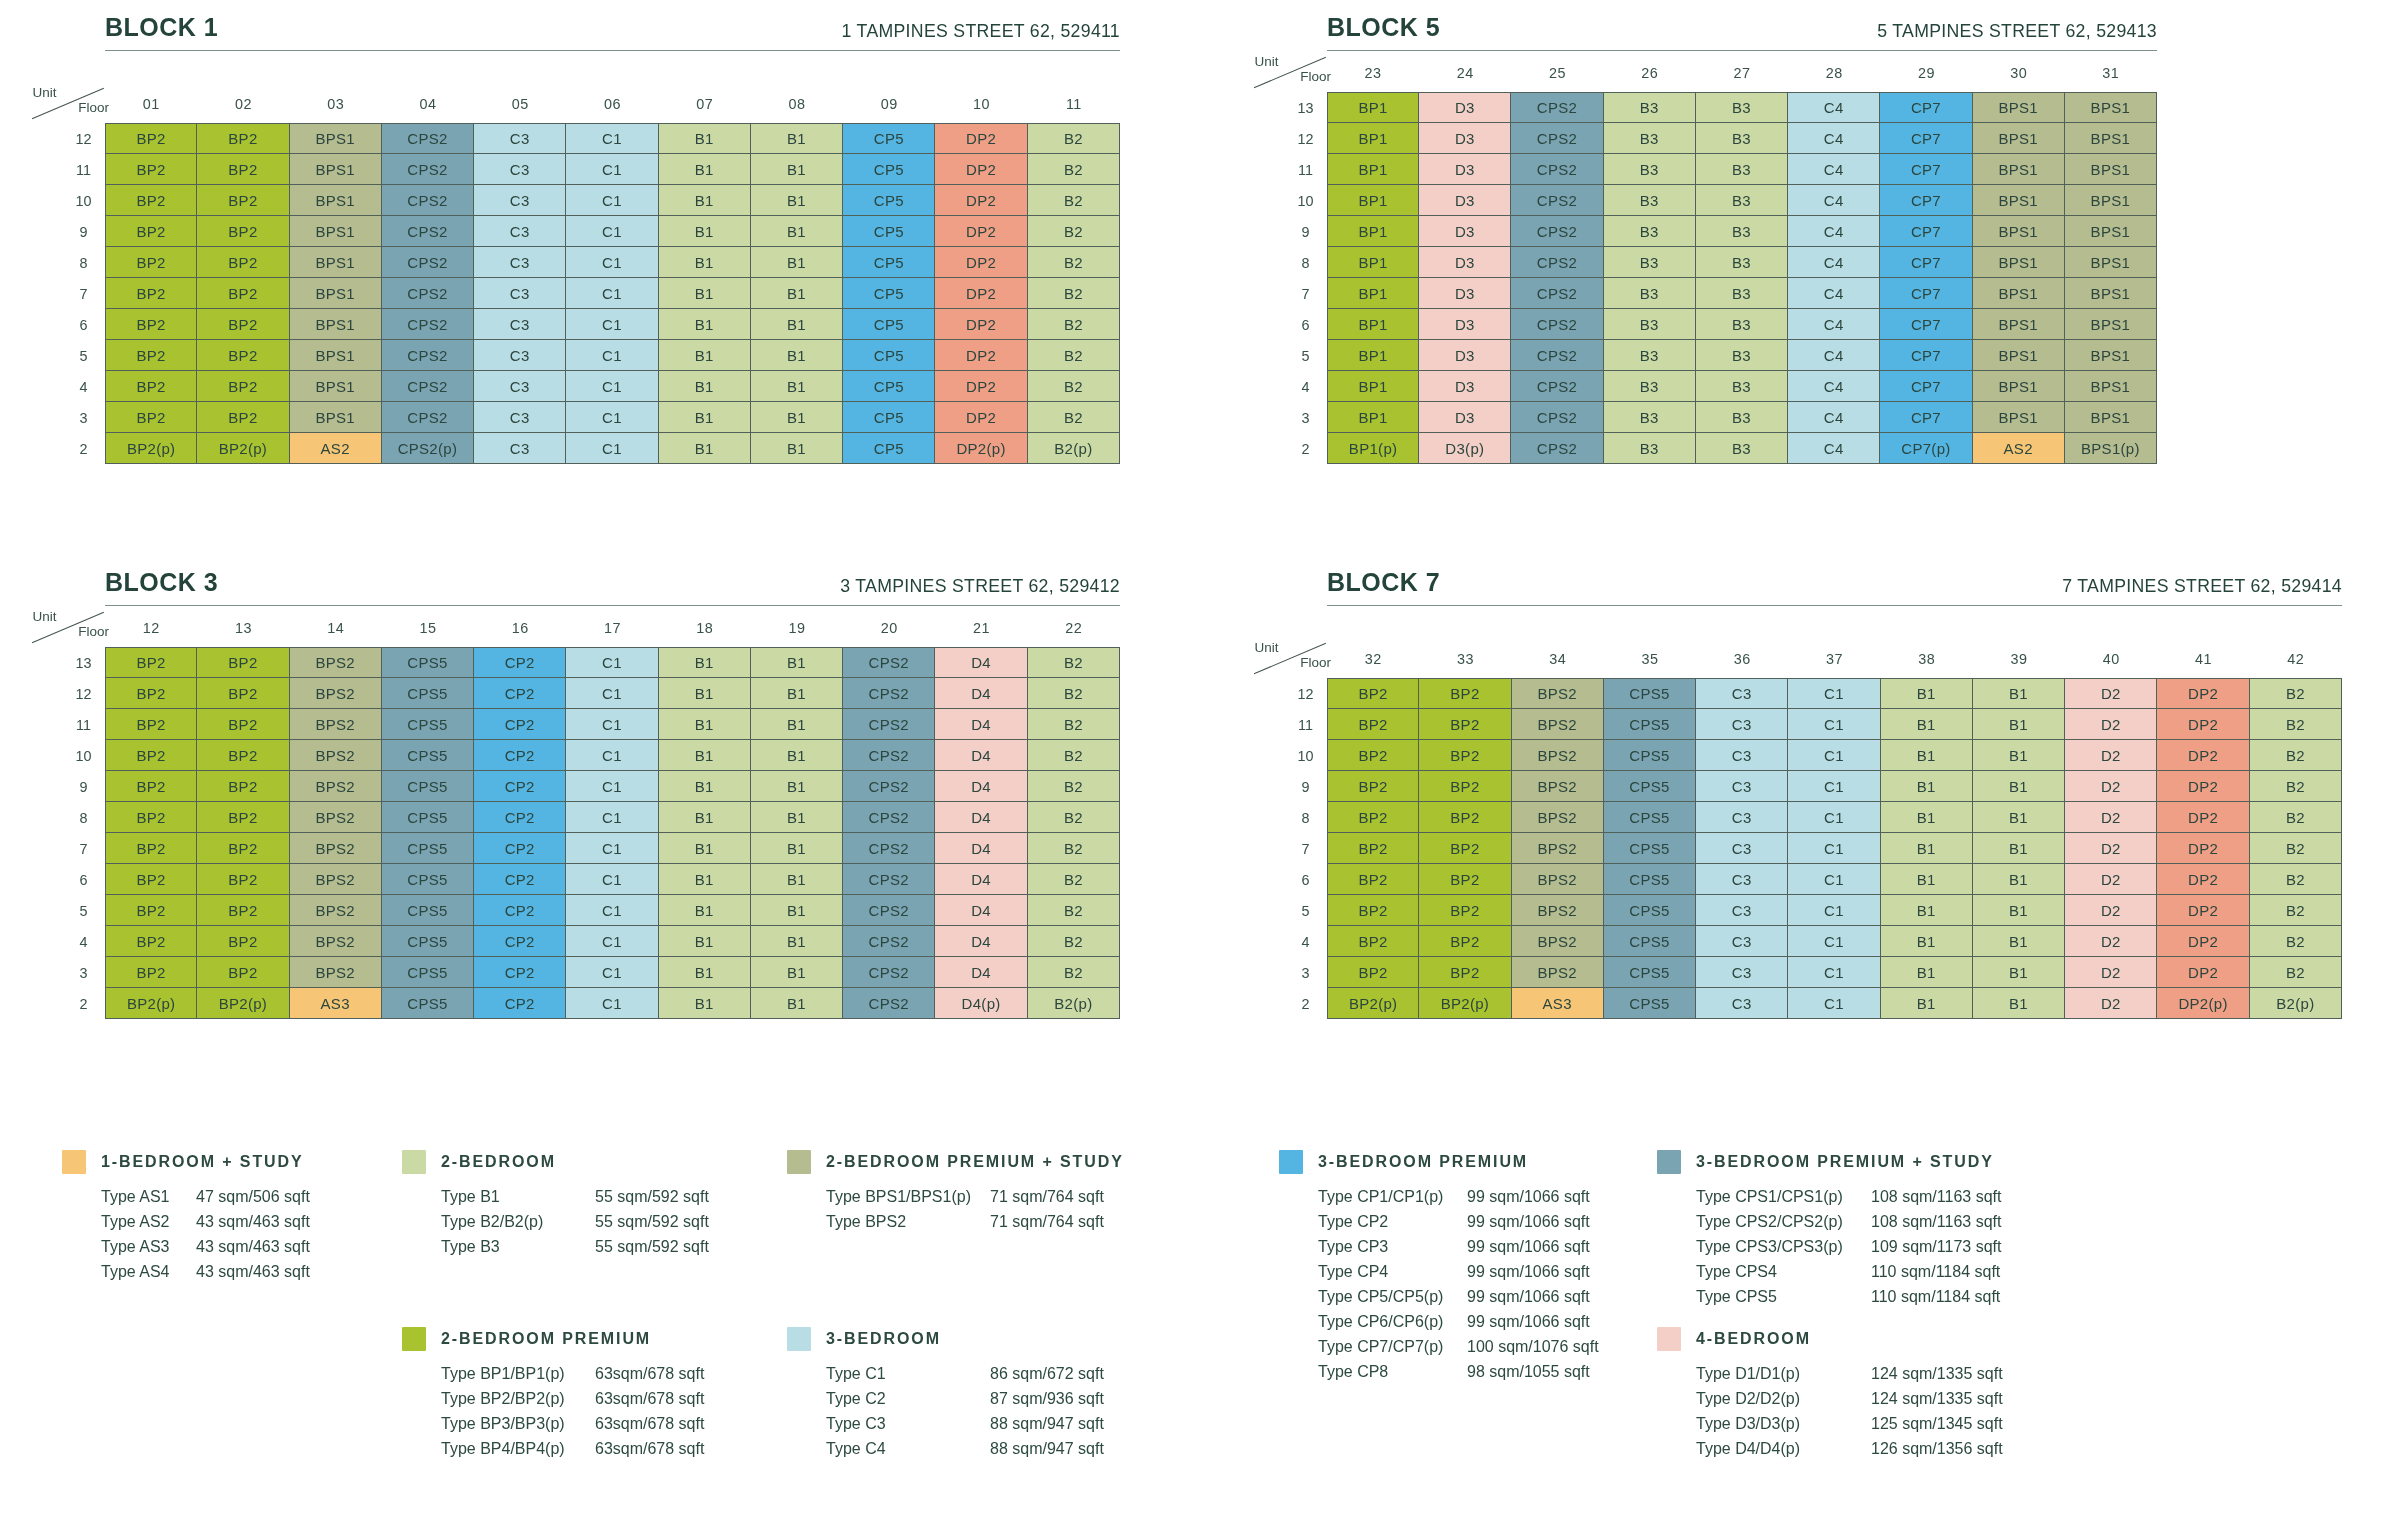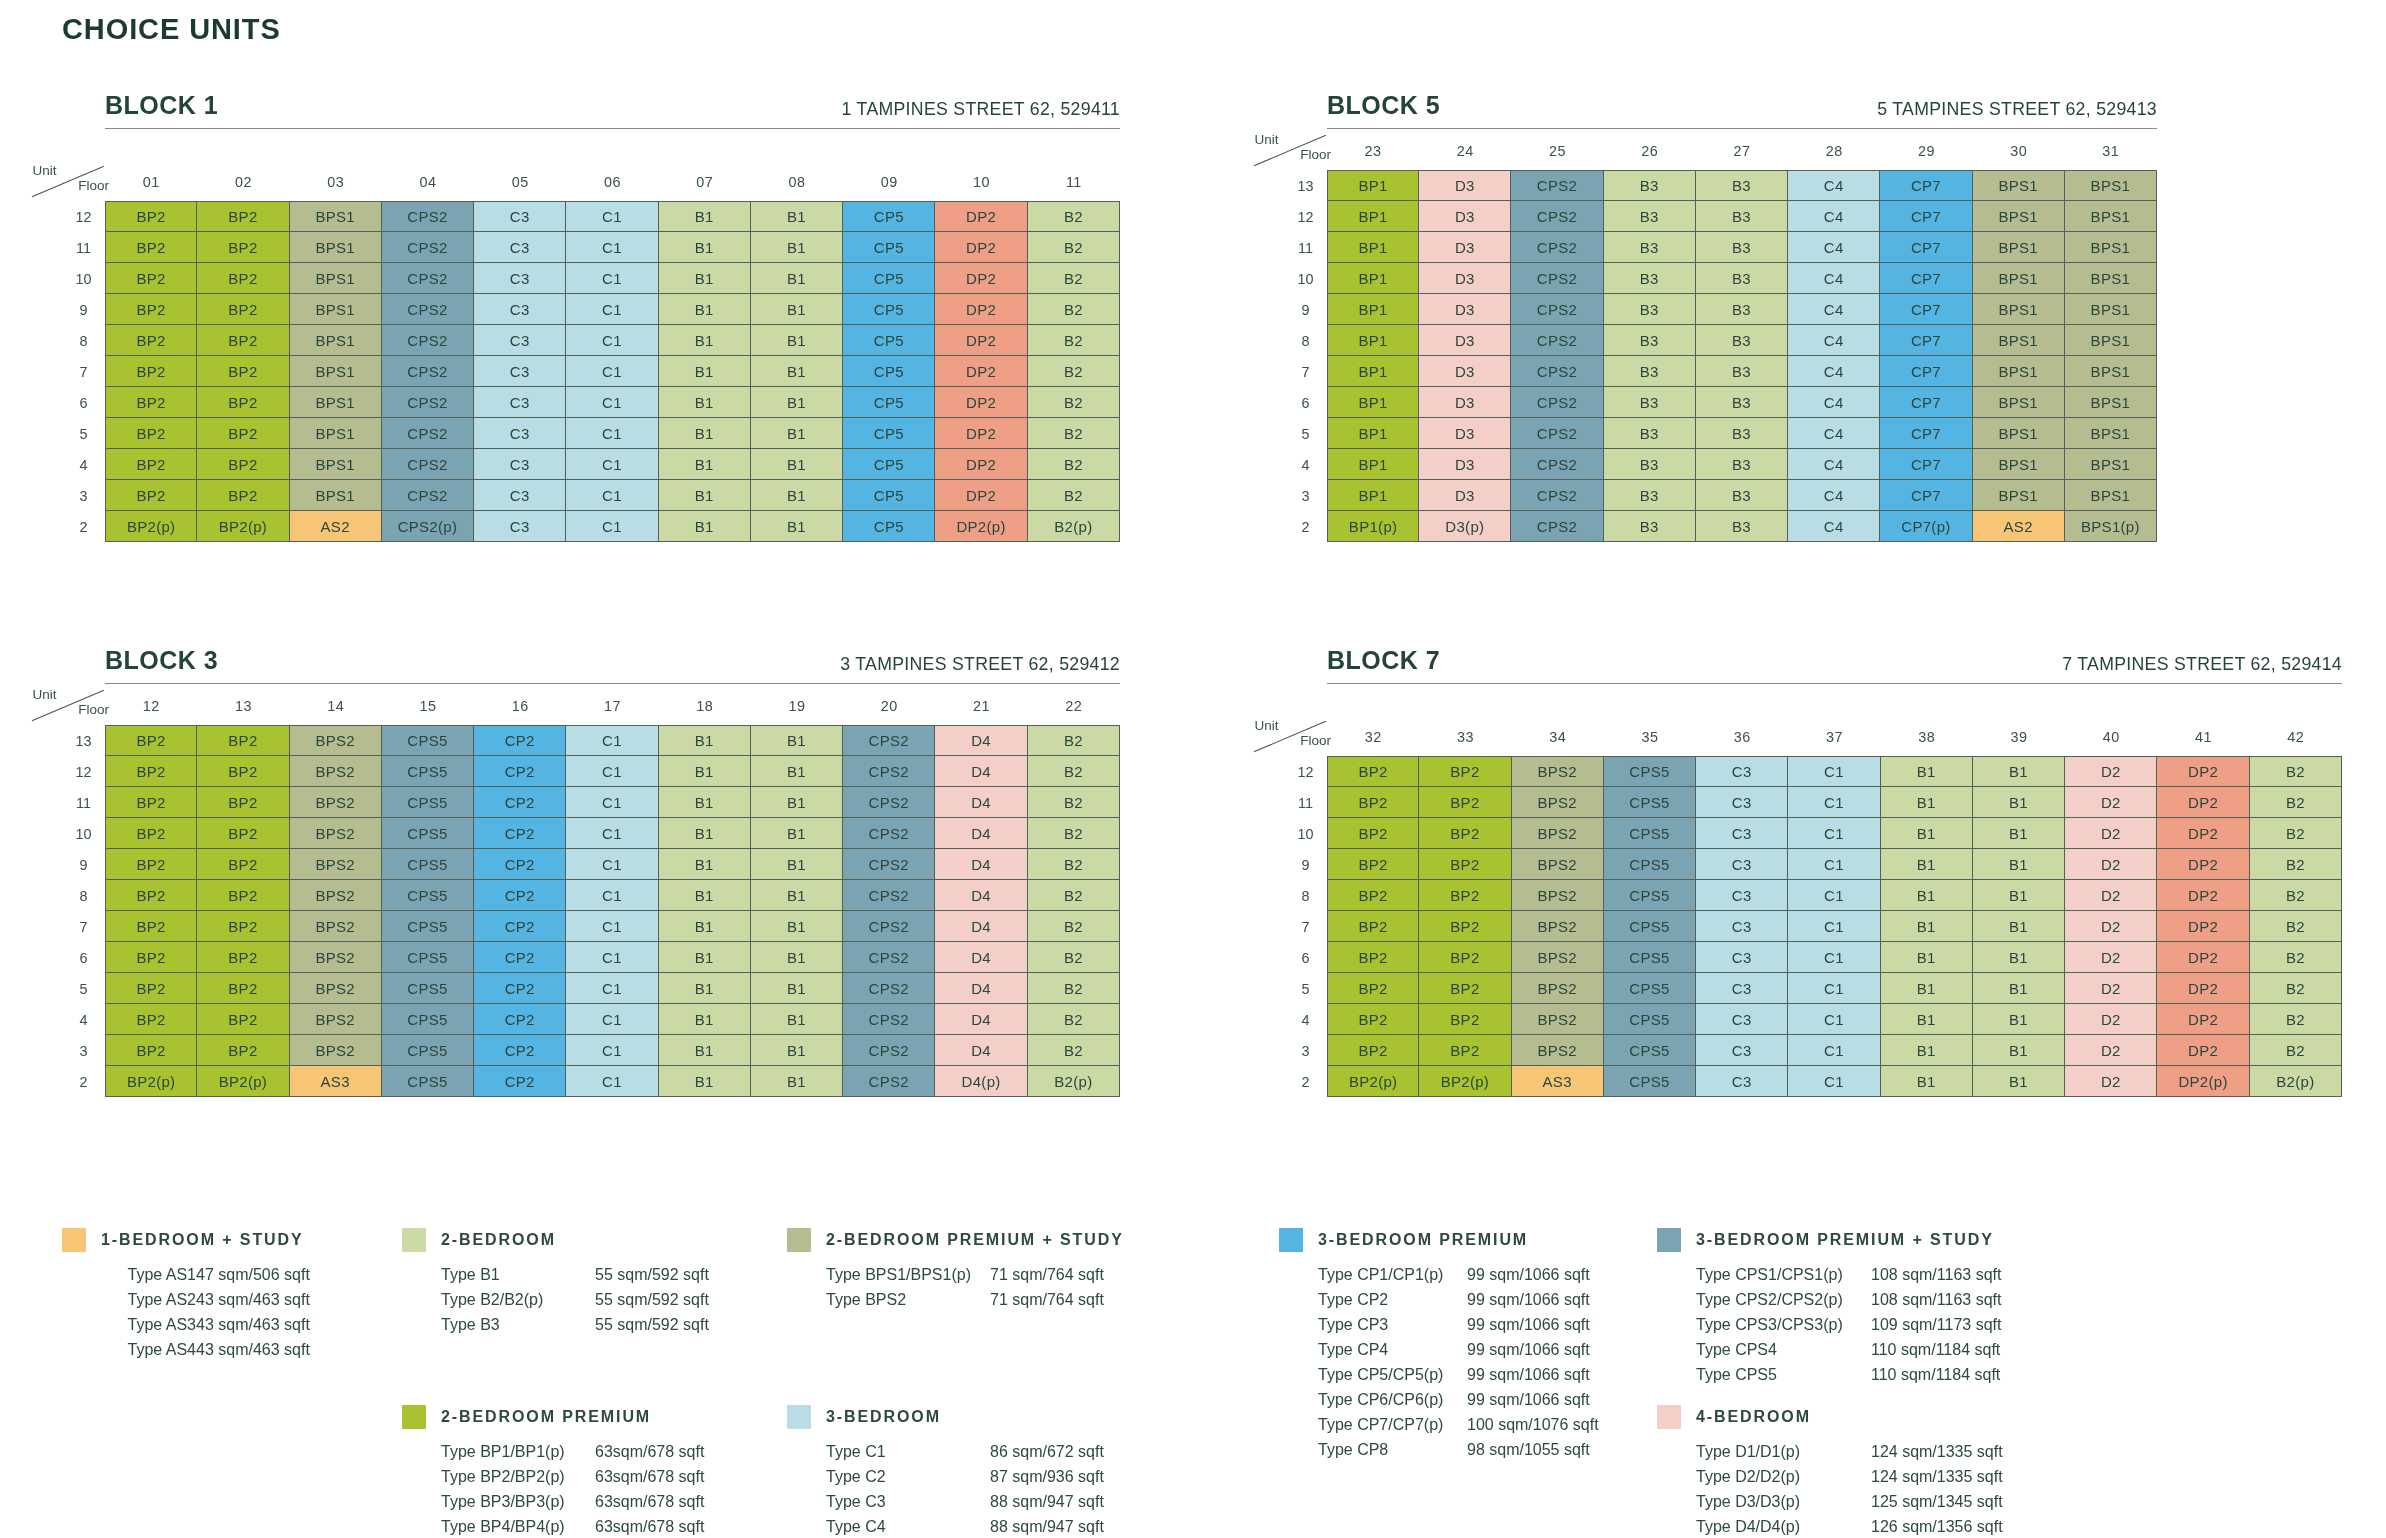--- a/index.html
+++ b/index.html
@@ -56,32 +56,31 @@
   .legend-col:nth-child(5){width:378px;}
   .legend-col:nth-child(6){width:317px;}
   .lg{margin-bottom:0;}
   .lg.row1{min-height:177px;}
   .lg-head{display:flex;align-items:center;}
   .swatch{width:24px;height:24px;flex:0 0 auto;margin-right:15px;border-radius:0.9px;}
   .lg-title{font-size:16px;font-weight:700;letter-spacing:1.9px;color:#2d4a41;}
   .lg-items{margin-left:39px;margin-top:10.3px;}
   .lg-item{display:flex;line-height:25px;font-size:16px;font-weight:500;color:#2d4a41;}
   .lg-type{flex:0 0 auto;}
-  .legend-col:nth-child(1) .lg-type{width:95px;text-align:right;}
+  .legend-col:nth-child(1) .lg-type{width:95px;}
   .legend-col:nth-child(2) .lg-type{width:154px;}
   .legend-col:nth-child(3) .lg-type{width:164px;}
   .legend-col:nth-child(4) .lg-type{width:149px;}
   .legend-col:nth-child(5) .lg-type{width:175px;}
   .legend-col:nth-child(6) .lg-type{width:149px;}
 </style>
 </head>
 <body>
 
 <div class="page">
-  <h1 class="page-title">CHOICE UNITS</h1>
   <div class="blocks-grid">
       <section class="block" style="width: 1058px;">
         <div class="block-head">
        <h2 class="block-name">BLOCK 1</h2>
        <span class="block-address">1 TAMPINES STREET 62, 529411</span>
      </div>
      <div class="block-rule"></div>
      <div class="block-spacer"></div>
      <div class="grid-head" style="grid-template-columns:43px repeat(11,1fr)">
        <div class="corner">

